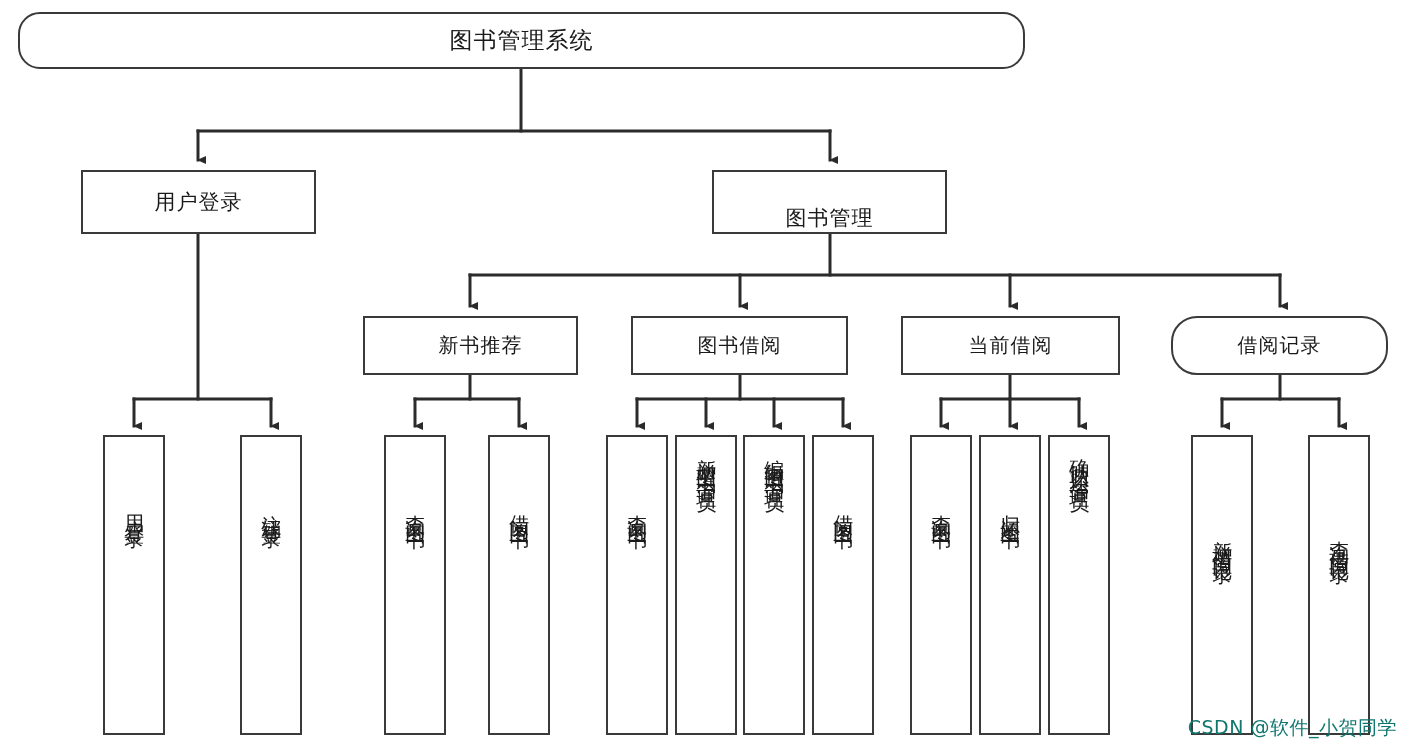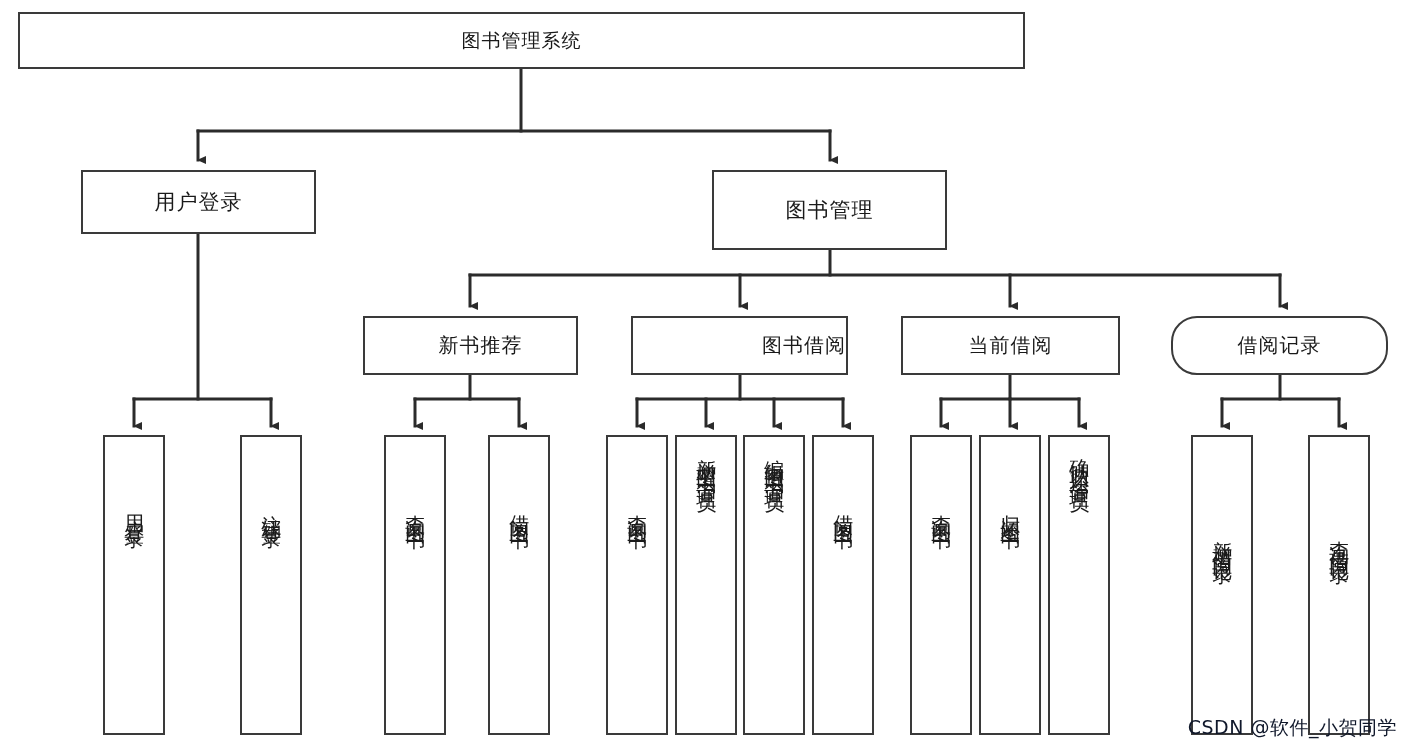--- a/index.html
+++ b/index.html
@@ -30,22 +30,23 @@
     position: absolute;
     box-sizing: border-box;
     background: #ffffff;
     border: 2.5px solid #3a3a3a;
     display: flex;
     align-items: center;
     justify-content: center;
     color: #1a1a1a;
   }
   .node-root {
-    font-size: 19px;
+    font-size: 23px;
     letter-spacing: 1px;
+    border-radius: 22px;
   }
   .node-l2 {
     font-size: 21px;
     letter-spacing: 1px;
   }
   .node-l3 {
     font-size: 20px;
     letter-spacing: 1px;
   }
   
@@ -71,21 +72,21 @@
     margin-top: 62px;
   }
   .vlabel-mid2 {
     margin-top: 88px;
   }
   #watermark {
     position: absolute;
     right: 8px;
     bottom: 6px;
     font-size: 19px;
-    color: #0f172a;
+    color: #0f766e;
     letter-spacing: 0.5px;
     white-space: nowrap;
     user-select: none;
   }
 </style>
 </head>
 <body>
 
 <div id="diagram-root">
 
@@ -142,29 +143,29 @@
   </svg>
 
   <div class="node node-root" style="left:18px; top:12px; width:1007px; height:57px;">
     <span>图书管理系统</span>
   </div>
 
   <div class="node node-l2" style="left:81px; top:170px; width:235px; height:64px;">
     <span>用户登录</span>
   </div>
 
-  <div class="node node-l2" style="left:712px; top:170px; width:235px; height:80px;">
+  <div class="node node-l2" style="left:712px; top:170px; width:235px; height:64px;align-items:flex-end;">
     <span>图书管理</span>
   </div>
 
   <div class="node node-l3" style="left:363px; top:316px; width:215px; height:59px;padding-left:20px;">
     <span>新书推荐</span>
   </div>
 
-  <div class="node node-l3" style="left:631px; top:316px; width:217px; height:59px;justify-content:flex-end;">
+  <div class="node node-l3" style="left:631px; top:316px; width:217px; height:59px;">
     <span>图书借阅</span>
   </div>
 
   <div class="node node-l3" style="left:901px; top:316px; width:219px; height:59px;">
     <span>当前借阅</span>
   </div>
 
   <div class="node node-l3" style="left:1171px; top:316px; width:217px; height:59px;border-radius:26px;">
     <span>借阅记录</span>
   </div>

